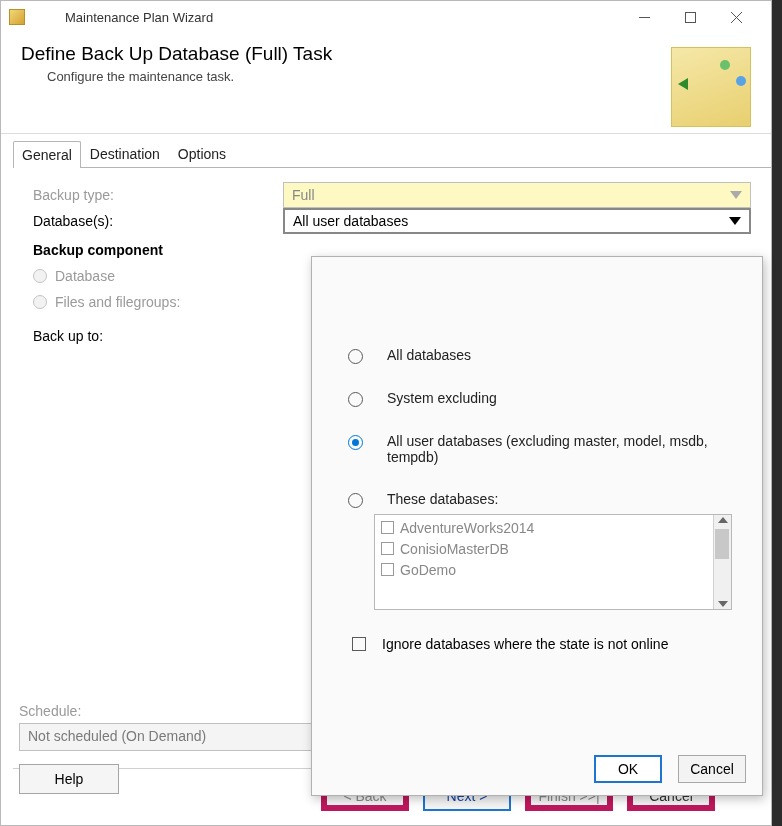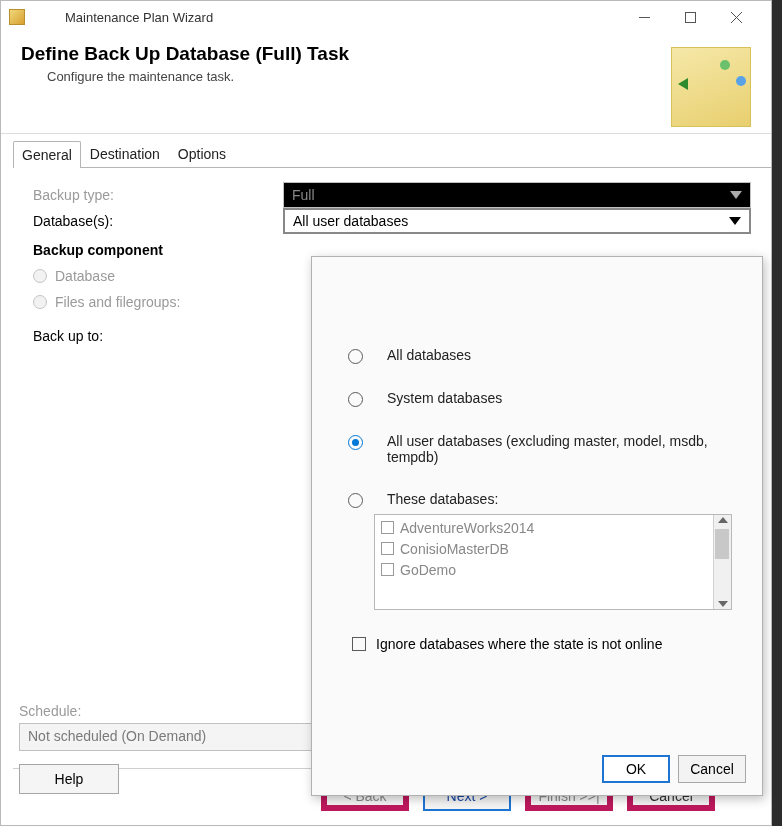--- a/index.html
+++ b/index.html
@@ -6,36 +6,36 @@
   body { margin:0; background:#2c2c2c; width:782px; height:826px; position:relative; }
   .window { position:absolute; left:0; top:0; width:772px; height:826px; background:#fff; border:1px solid #b9b9b9; }
   .titlebar { height:32px; display:flex; align-items:center; padding:0 12px 0 8px;gap:32px; }
   .titlebar .icon { width:16px; height:16px; background:linear-gradient(135deg,#f0d87a,#d8a030); border:1px solid #b8902a; margin-right:8px; }
   .titlebar .title { font-size:13px; color:#333; flex:1; }
   .winbtns { display:flex; }
   .winbtn { width:46px; height:30px; display:flex; align-items:center; justify-content:center; color:#555; font-size:15px; }
   .winbtn svg { width:11px; height:11px; stroke:#555; stroke-width:1; fill:none; }
   .header { padding:10px 20px 6px 20px; border-bottom:1px solid #ddd; display:flex; align-items:flex-start; min-height:92px; }
   .header .txt { flex:1; }
-  .header h1 { font-size:19px; font-weight:700; margin:0 0 4px 0; color:#000; }
+  .header h1 { font-size:19px; font-weight:400; margin:0 0 4px 0; color:#000; }
   .header p { font-size:13px; margin:0 0 0 26px; color:#444; }
   .header .hicon { width:80px; height:80px; background:linear-gradient(160deg,#f5e8a8,#e8cf6f); position:relative; margin-top:4px; border:1px solid #d8c05a; }
   .header .hicon::after{content:"";position:absolute;right:4px;top:10px;width:40px;height:24px;}
   .header .hicon .dot1{position:absolute;left:48px;top:12px;width:10px;height:10px;background:#6bc16b;border-radius:50%;}
   .header .hicon .dot2{position:absolute;left:64px;top:28px;width:10px;height:10px;background:#5aa2e6;border-radius:50%;}
   .header .hicon .arrow{position:absolute;left:6px;top:30px;width:0;height:0;border-top:6px solid transparent;border-bottom:6px solid transparent;border-right:10px solid #2d8a2d;}
   .tabs { display:flex; border-bottom:1px solid #b5b5b5; margin:0 0 0 12px; padding-top:6px; }
   .tab { padding:5px 8px; font-size:14px; color:#222; border:1px solid transparent; border-bottom:none; cursor:default; }
   .tab.active { border-color:#b5b5b5; background:#fff; position:relative; top:1px; border-top-left-radius:2px; border-top-right-radius:2px;}
   .content { padding:14px 20px 10px 32px; }
   .row { display:flex; align-items:center; }
   .row label { width:250px; font-size:14px; }
   .row label.dis, .dis { color:#9a9a9a; }
   .dd { flex:1; height:26px; border:1px solid #a9a9a9; background:#f3f3f3; display:flex; align-items:center; padding:0 8px; font-size:14px; position:relative; color:#555; }
-  .dd.disabled { background:#000000; color:#888; border-color:#c0c0c0; }
+  .dd.disabled { background:#fef9c3; color:#888; border-color:#c0c0c0; }
   .dd.active { background:#fff; border:2px solid #888; color:#000; }
   .dd .chev { margin-left:auto; width:0;height:0;border-left:6px solid transparent;border-right:6px solid transparent;border-top:8px solid #000;}
   .dd.disabled .chev{border-top-color:#aaa;}
   .radio { display:flex; align-items:center; gap:8px; font-size:14px; margin:10px 0 10px 0; }
   .radio .r { width:14px;height:14px;border:1px solid #999;border-radius:50%;background:#fff;display:inline-block;flex-shrink:0;}
   .radio.disabled{color:#9a9a9a;}
   .radio.disabled .r{border-color:#c5c5c5;background:#f2f2f2;}
   .section-label{font-size:14px;font-weight:700;margin:8px 0 10px 0;color:#000;}
   .sched-area{position:absolute;left:18px;bottom:74px;width:740px;}
   .sched-area .slabel{font-size:14px;color:#9a9a9a;margin-bottom:4px;display:block;}
@@ -54,23 +54,23 @@
   .pradio.sel .r::after{content:"";position:absolute;left:3px;top:3px;width:7px;height:7px;background:#0078d7;border-radius:50%;}
   .dblist { margin:6px 0 0 26px; border:1px solid #b9b9b9; background:#fff; height:96px; position:relative; overflow:hidden;}
   .dblist .inner{padding:2px 6px;}
   .dbrow{display:flex;align-items:center;gap:6px;font-size:14px;color:#888;height:21px;}
   .dbrow .cb{width:13px;height:13px;border:1px solid #9a9a9a;background:#fff;}
   .dblist .sb{position:absolute;right:0;top:0;width:18px;height:100%;background:#f0f0f0;border-left:1px solid #d0d0d0;display:flex;flex-direction:column;align-items:center;justify-content:space-between;padding:2px 0;}
   .sb .up,.sb .dn{width:0;height:0;border-left:5px solid transparent;border-right:5px solid transparent;}
   .sb .up{border-bottom:6px solid #666;}
   .sb .dn{border-top:6px solid #666;}
   .sb .thumb{width:14px;height:30px;background:#c8c8c8;position:absolute;top:14px;right:2px;}
-  .chk{display:flex;align-items:center;gap:10px;font-size:14px;margin:26px 0 0 4px;}
+  .chk{display:flex;align-items:center;gap:16px;font-size:14px;margin:26px 0 0 4px;}
   .chk .box{width:14px;height:14px;border:1px solid #5a5a5a;}
-  .popup-foot{position:absolute;bottom:12px;right:16px;display:flex;gap:8px;}
+  .popup-foot{position:absolute;bottom:12px;right:16px;display:flex;gap:16px;}
   .pbtn{min-width:68px;height:28px;border:1px solid #a8a8a8;background:#f3f3f3;font-size:14px;display:flex;align-items:center;justify-content:center;}
   .pbtn.def{border:2px solid #1e74d2;background:#fff;}
   .underbtns{position:absolute;bottom:14px;left:320px;display:flex;gap:14px;}
   .ubtn{min-width:88px;height:30px;border:6px solid #be185d;background:#f5f5f5;font-size:14px;display:flex;align-items:center;justify-content:center;color:#888;}
   .ubtn.primary{border:2px solid #1e74d2;color:#1344a3;}
     .sep-bottom{position:absolute;left:12px;right:12px;bottom:56px;border-top:1px solid #cfcfcf;}
 </style>
 </head>
 <body>
 
@@ -165,21 +165,21 @@
   </div>
 
   <div class="popup">
     <div class="popup-body">
       <div class="pradio">
         <span class="r"></span>
         <span>All databases</span>
       </div>
       <div class="pradio">
         <span class="r"></span>
-        <span>System databases</span>
+        <span>System excluding</span>
       </div>
       <div class="pradio sel">
         <span class="r"></span>
         <span>All user databases  (excluding master, model, msdb, tempdb)</span>
       </div>
       <div class="pradio" style="margin-bottom:4px;">
         <span class="r"></span>
         <span>These databases:</span>
       </div>
       <div class="dblist">

